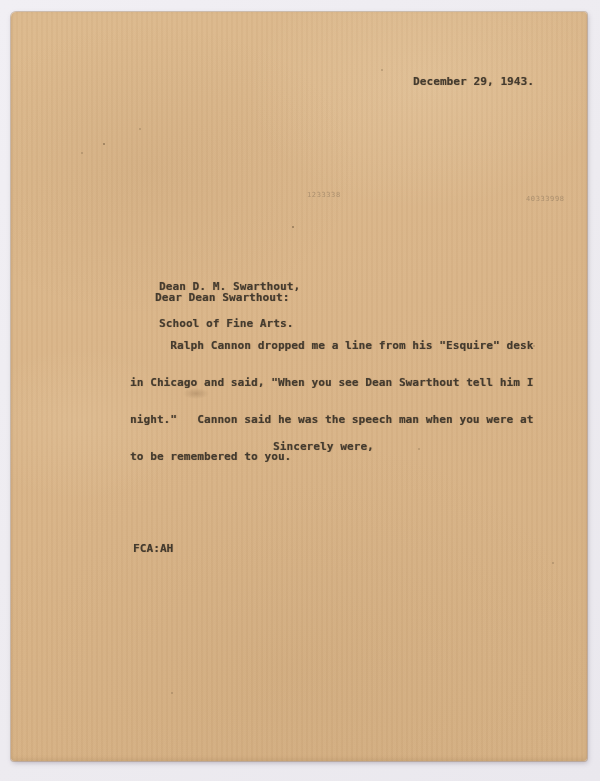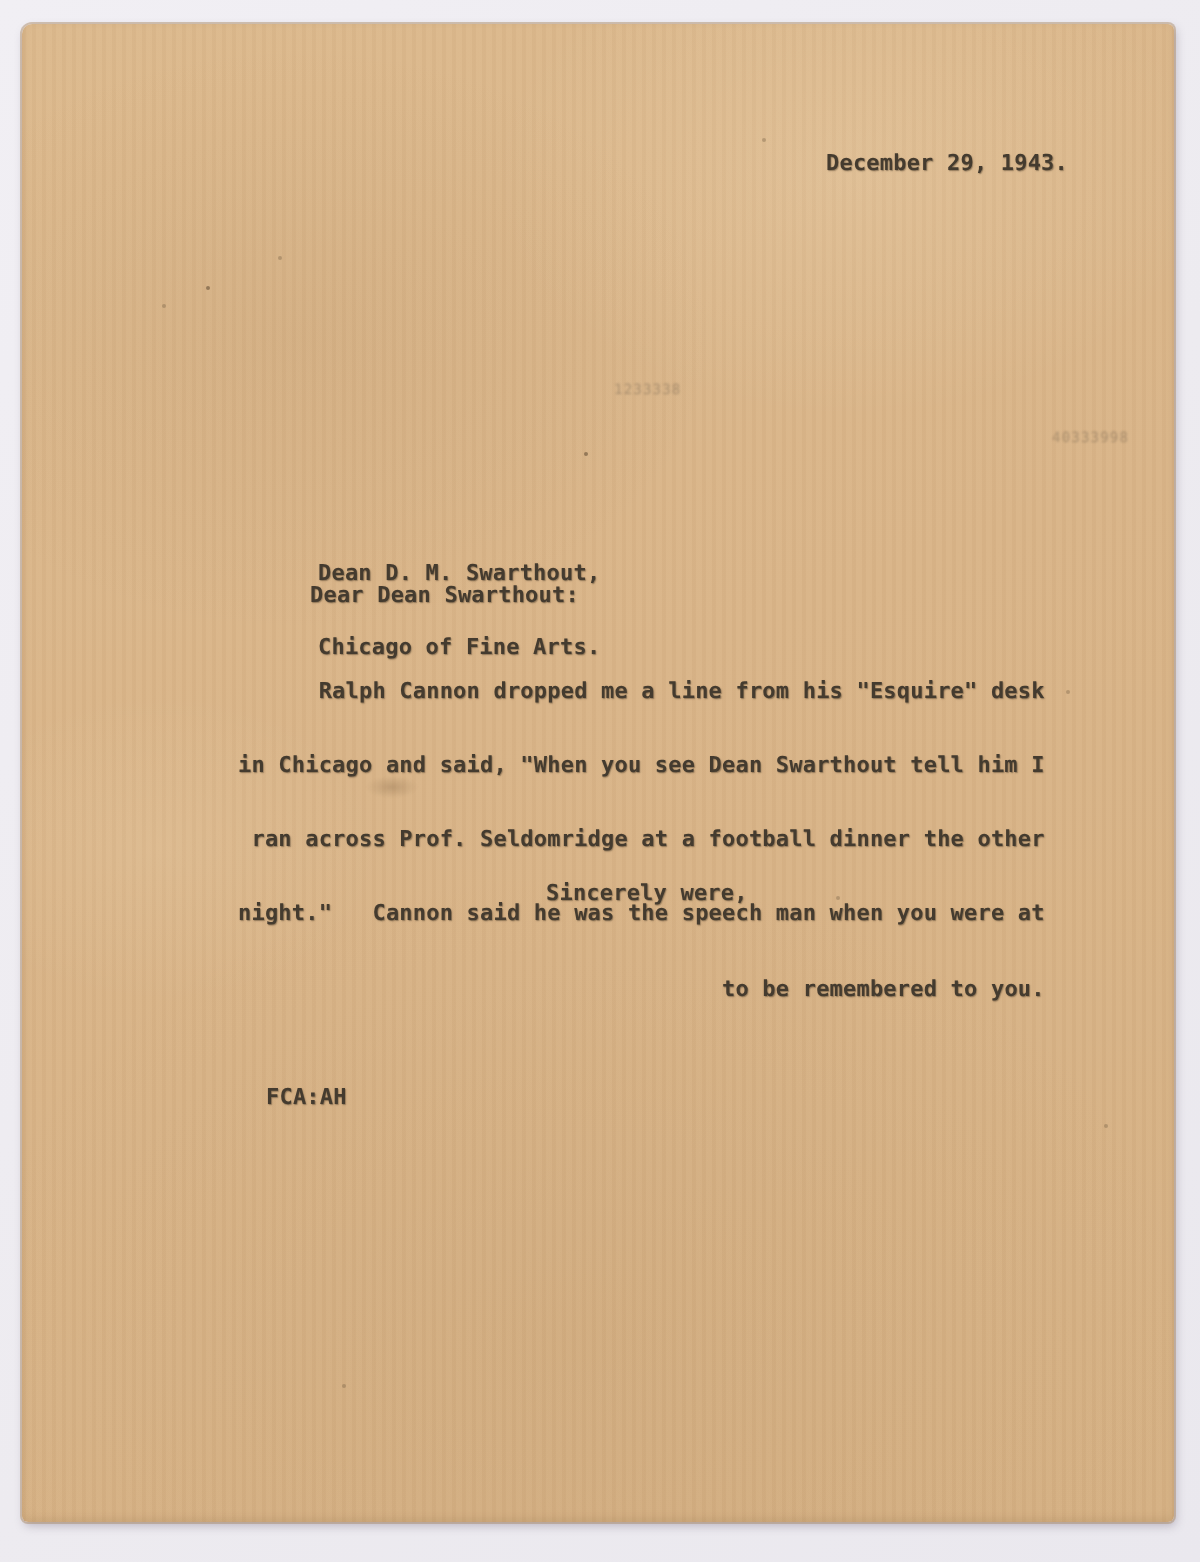--- a/index.html
+++ b/index.html
@@ -73,33 +73,32 @@
 </head>
 <body>
 
 <div class="scan">
   <div class="paper">
 
     <div class="typed" style="left:402px; top:64px;">December 29, 1943.</div>
 
     <div class="faint-stamp" style="left:296px; top:179px;">1233338</div>
 
-    <div class="faint-stamp" style="left:515px; top:203px;text-align:center;">40333998</div>
+    <div class="faint-stamp" style="left:515px; top:183px;text-align:center;">40333998</div>
 
     <div class="typed" style="left:122px; top:244px;margin-left:26px;">
       <div>Dean D. M. Swarthout,</div>
-      <div>Chicago of Fine Arts.</div>
+      <div>School of Fine Arts.</div>
     </div>
 
     <div class="typed" style="left:122px; top:280px;padding-left:22px;">Dear Dean Swarthout:</div>
 
-    <div class="typed" style="left:108px; top:303px;text-align:right;">
+    <div class="typed" style="left:119px; top:303px;">
       <div>      Ralph Cannon dropped me a line from his "Esquire" desk</div>
       <div>in Chicago and said, "When you see Dean Swarthout tell him I</div>
-      <div>ran across Prof. Seldomridge at a football dinner the other</div>
       <div>night."   Cannon said he was the speech man when you were at</div>
       <div>to be remembered to you.</div>
     </div>
 
     <div class="smudge" style="left:172px; top:376px; width:26px; height:11px;"></div>
 
     <div class="typed" style="left:262px; top:429px;">Sincerely were,</div>
 
 
     <div class="typed" style="left:122px; top:531px;">FCA:AH</div>

